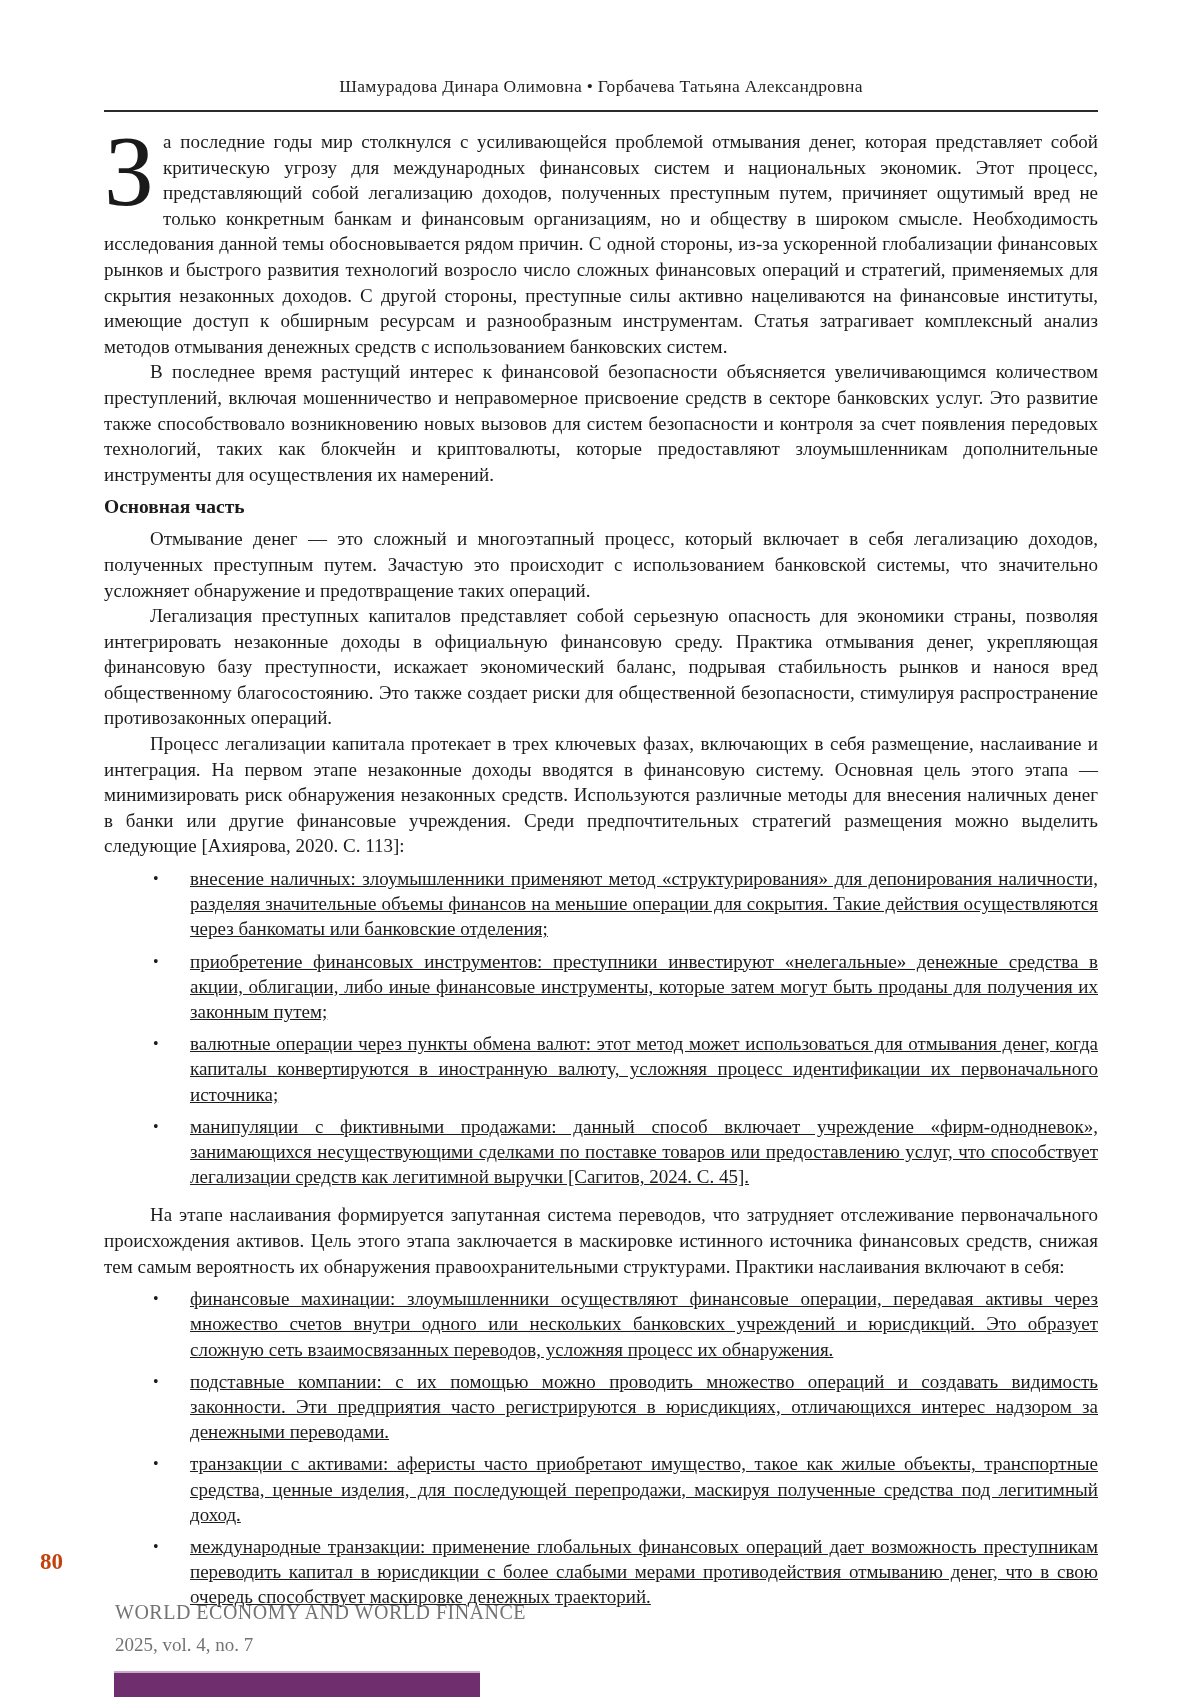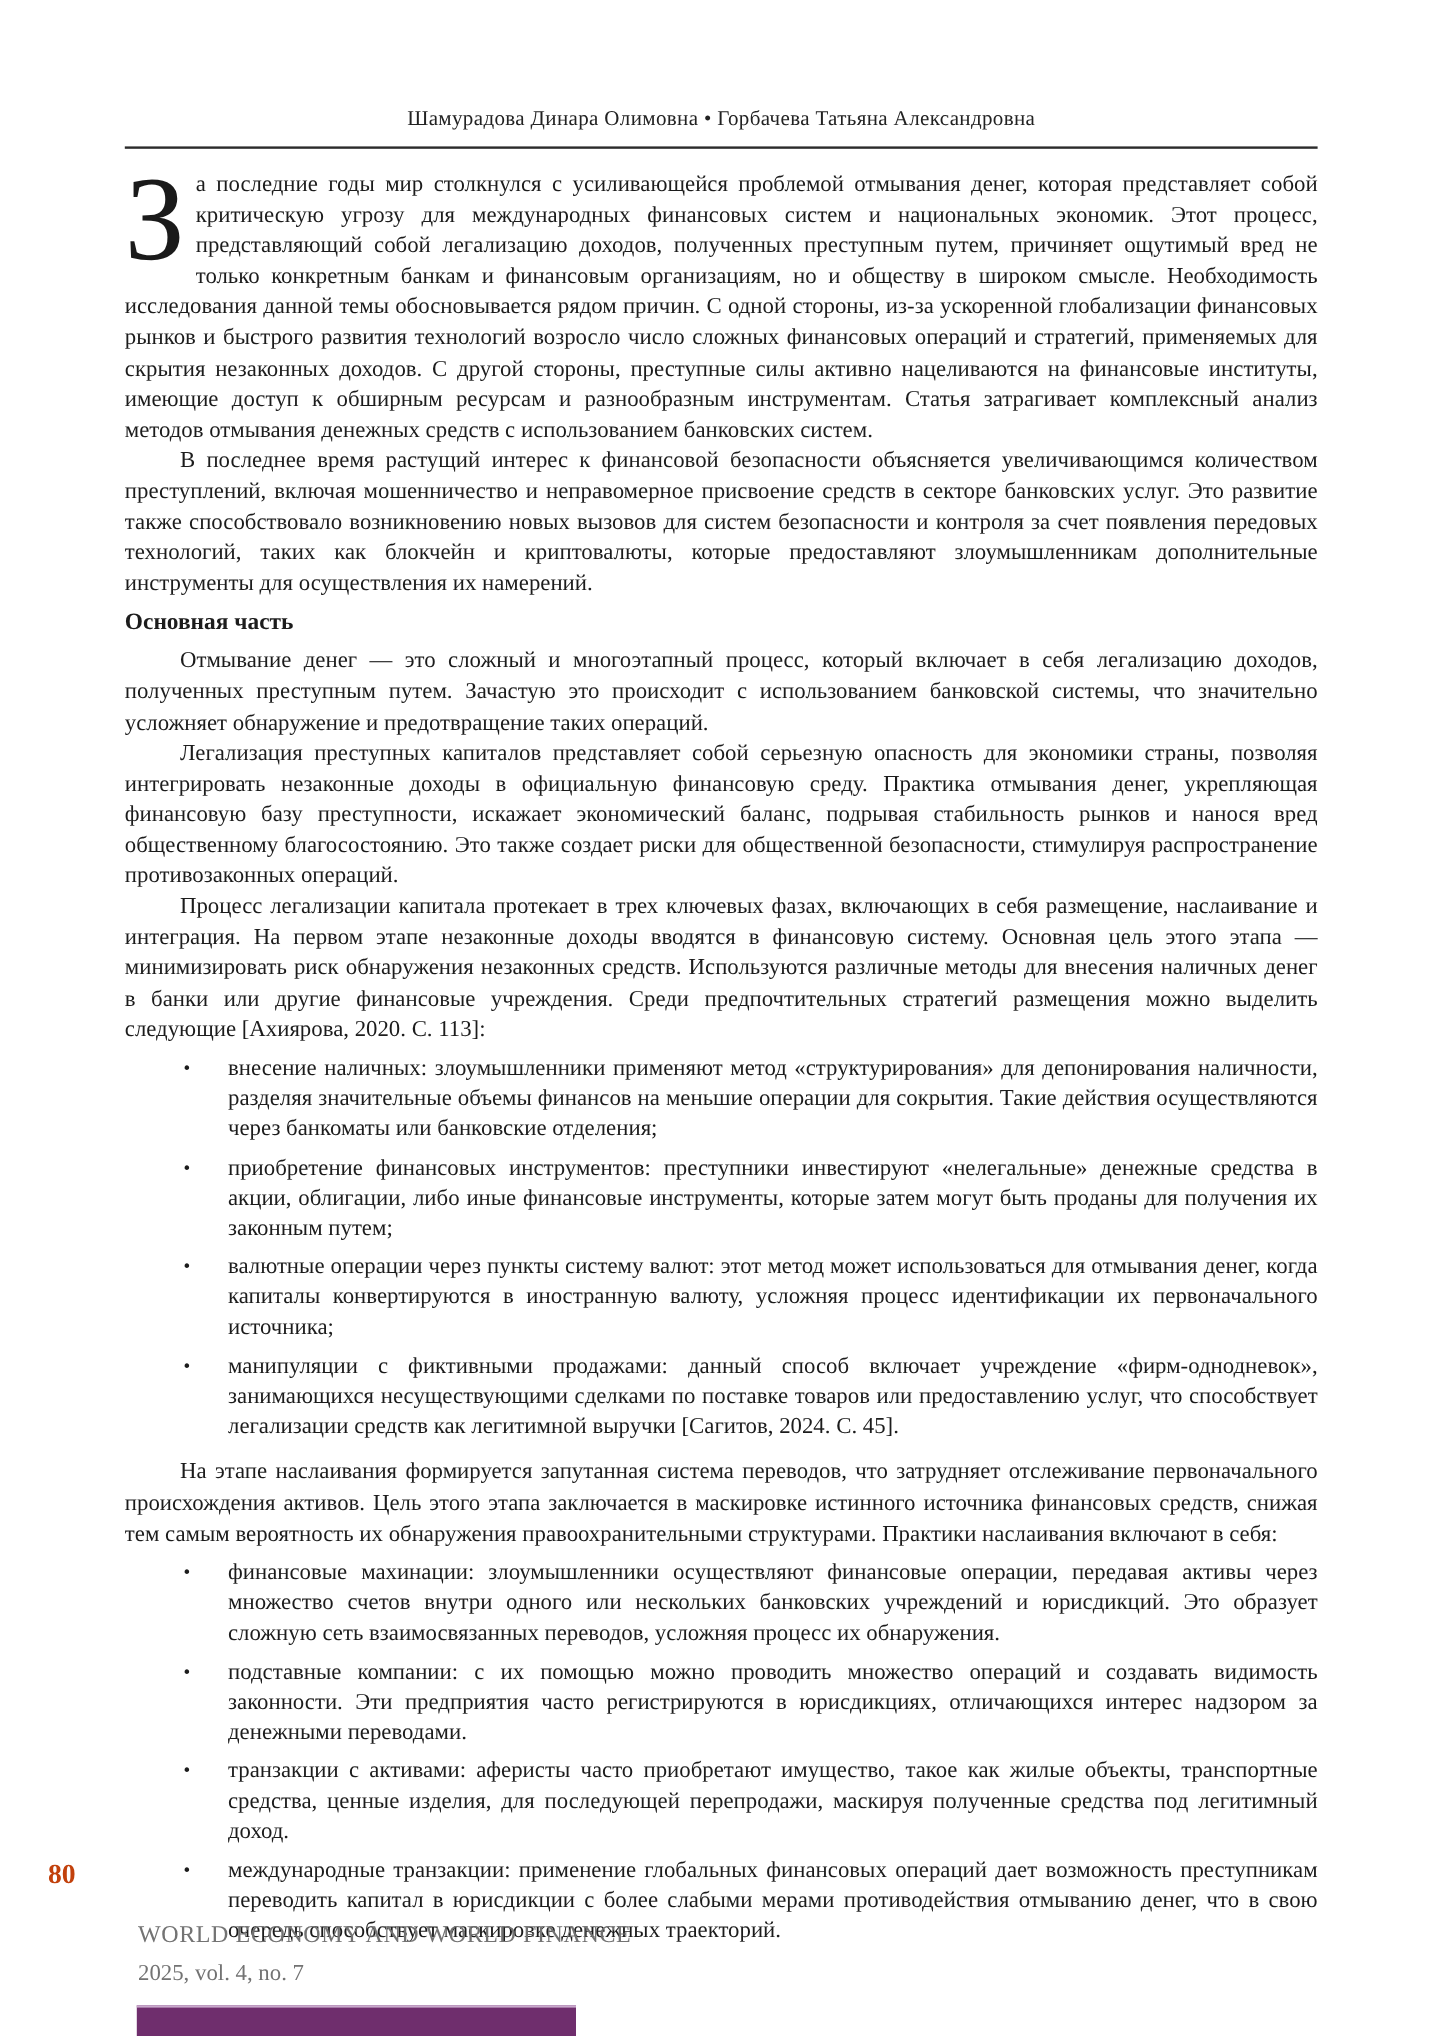--- a/index.html
+++ b/index.html
@@ -16,21 +16,21 @@
     position: absolute;
     left: 104px;
     top: 72px;
     width: 994px;
   }
   .authors {
     text-align: center;
     font-size: 17.5px;
     letter-spacing: 0.3px;
     color: #222222;
-    margin: 16px 0 13px 0;
+    margin: 4px 0 13px 0;
   }
   .rule {
     border: none;
     border-top: 2.5px solid #2b2b2b;
     margin: 0 0 17px 0;
   }
   .para {
     font-size: 19px;
     line-height: 25.6px;
     text-align: justify;
@@ -59,20 +59,21 @@
     margin-left: 49px;
     font-size: 16px;
     line-height: 25.2px;
     color: #1c1c1c;
   }
   .bullet-text {
     flex: 1;
     font-size: 19px;
     line-height: 25.2px;
     text-align: justify;
+    text-decoration: underline;
   }
   .para.after-list { margin-top: 13px; }
   .page-number {
     position: absolute;
     left: 40px;
     top: 1549px;
     font-size: 23px;
     font-weight: bold;
     color: #c2410c;
   }
@@ -122,21 +123,21 @@
       <div class="bullet-item">
         <span class="bullet-marker">•</span>
         <span class="bullet-text">внесение наличных: злоумышленники применяют метод «структурирования» для депонирования наличности, разделяя значительные объемы финансов на меньшие операции для сокрытия. Такие действия осуществляются через банкоматы или банковские отделения;</span>
       </div>
       <div class="bullet-item">
         <span class="bullet-marker">•</span>
         <span class="bullet-text">приобретение финансовых инструментов: преступники инвестируют «нелегальные» денежные средства в акции, облигации, либо иные финансовые инструменты, которые затем могут быть проданы для получения их законным путем;</span>
       </div>
       <div class="bullet-item">
         <span class="bullet-marker">•</span>
-        <span class="bullet-text">валютные операции через пункты систему валют: этот метод может использоваться для отмывания денег, когда капиталы конвертируются в иностранную валюту, усложняя процесс идентификации их первоначального источника;</span>
+        <span class="bullet-text">валютные операции через пункты обмена валют: этот метод может использоваться для отмывания денег, когда капиталы конвертируются в иностранную валюту, усложняя процесс идентификации их первоначального источника;</span>
       </div>
       <div class="bullet-item">
         <span class="bullet-marker">•</span>
         <span class="bullet-text">манипуляции с фиктивными продажами: данный способ включает учреждение «фирм-однодневок», занимающихся несуществующими сделками по поставке товаров или предоставлению услуг, что способствует легализации средств как легитимной выручки [Сагитов, 2024. С. 45].</span>
       </div>
     </div>
 
     <p class="para after-list">На этапе наслаивания формируется запутанная система переводов, что затрудняет отслеживание первоначального происхождения активов. Цель этого этапа заключается в маскировке истинного источника финансовых средств, снижая тем самым вероятность их обнаружения правоохранительными структурами. Практики наслаивания включают в себя:</p>
 
     <div class="bullet-list">

